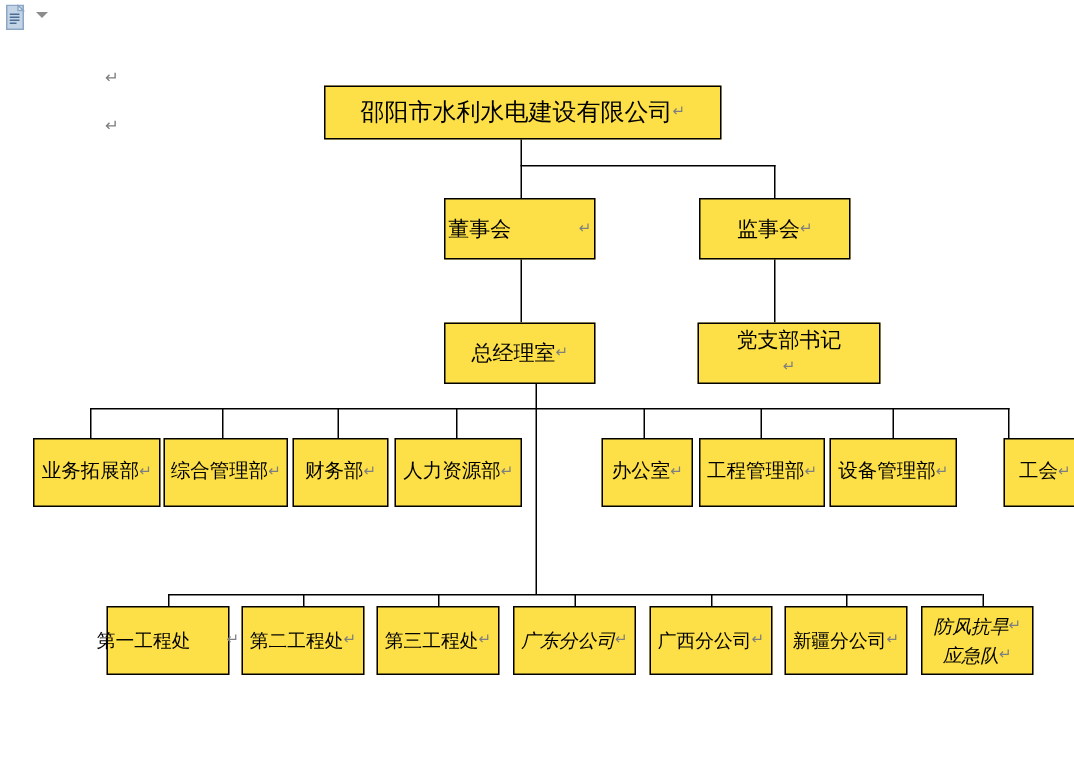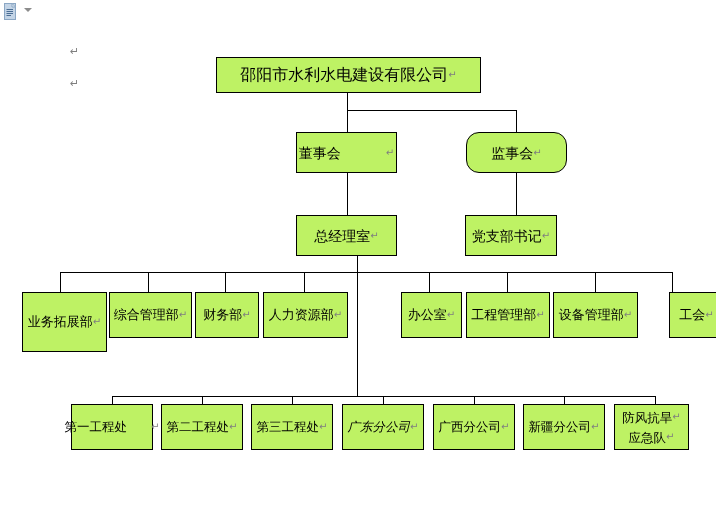--- a/index.html
+++ b/index.html
@@ -64,21 +64,21 @@
     color: #7f7f7f;
     font-size: 11px;
     line-height: 11px;
   }
 
   
   .node {
     position: absolute;
     box-sizing: border-box;
     border: 1px solid #000000;
-    background: #bef264;
+    background: #fde047;
     display: flex;
     align-items: center;
     justify-content: center;
     text-align: center;
     font-size: 14px;
     line-height: 18px;
     white-space: nowrap;
     z-index: 2;
   }
   .node.two-line { white-space: normal; line-height: 19px; }
@@ -154,35 +154,35 @@
 
   <div class="node big" style="left:216px; top:57px; width:265px; height:36px;">
     <span class="lbl">邵阳市水利水电建设有限公司</span>
       <span class="pilcrow">↵</span>
   </div>
 
   <div class="node" style="left:296px; top:132px; width:101px; height:41px;gap:45px;">
     <span class="lbl">董事会</span>
       <span class="pilcrow">↵</span>
   </div>
-  <div class="node" style="left:466px; top:132px; width:101px; height:41px;border-radius:13px;">
+  <div class="node" style="left:466px; top:132px; width:101px; height:41px;">
     <span class="lbl">监事会</span>
       <span class="pilcrow">↵</span>
   </div>
 
   <div class="node" style="left:296px; top:215px; width:101px; height:41px;">
     <span class="lbl">总经理室</span>
       <span class="pilcrow">↵</span>
   </div>
-  <div class="node" style="left:465px; top:215px; width:92px; height:41px;">
+  <div class="node" style="left:465px; top:215px; width:122px; height:41px;flex-direction:column;">
     <span class="lbl">党支部书记</span>
       <span class="pilcrow">↵</span>
   </div>
 
-  <div class="node small" style="left:22px; top:292px; width:85px; height:60px;">
+  <div class="node small" style="left:22px; top:292px; width:85px; height:46px;">
     <span class="lbl">业务拓展部</span>
       <span class="pilcrow">↵</span>
   </div>
   <div class="node small" style="left:109px; top:292px; width:83px; height:46px;">
     <span class="lbl">综合管理部</span>
       <span class="pilcrow">↵</span>
   </div>
   <div class="node small" style="left:195px; top:292px; width:64px; height:46px;">
     <span class="lbl">财务部</span>
       <span class="pilcrow">↵</span>
@@ -226,20 +226,20 @@
       <span class="pilcrow">↵</span>
   </div>
   <div class="node tiny" style="left:433px; top:404px; width:82px; height:46px;">
     <span class="lbl">广西分公司</span>
       <span class="pilcrow">↵</span>
   </div>
   <div class="node tiny" style="left:523px; top:404px; width:82px; height:46px;">
     <span class="lbl">新疆分公司</span>
       <span class="pilcrow">↵</span>
   </div>
-  <div class="node tiny two-line" style="left:614px; top:404px; width:75px; height:46px;">
+  <div class="node tiny two-line" style="left:614px; top:404px; width:75px; height:46px;font-style:italic;">
     <div>
       <span class="lbl">防风抗旱</span><span class="pilcrow">↵</span><br>
       <span class="lbl">应急队</span><span class="pilcrow">↵</span>
     </div>
   </div>
 
 </div>
 
 </body></html>

